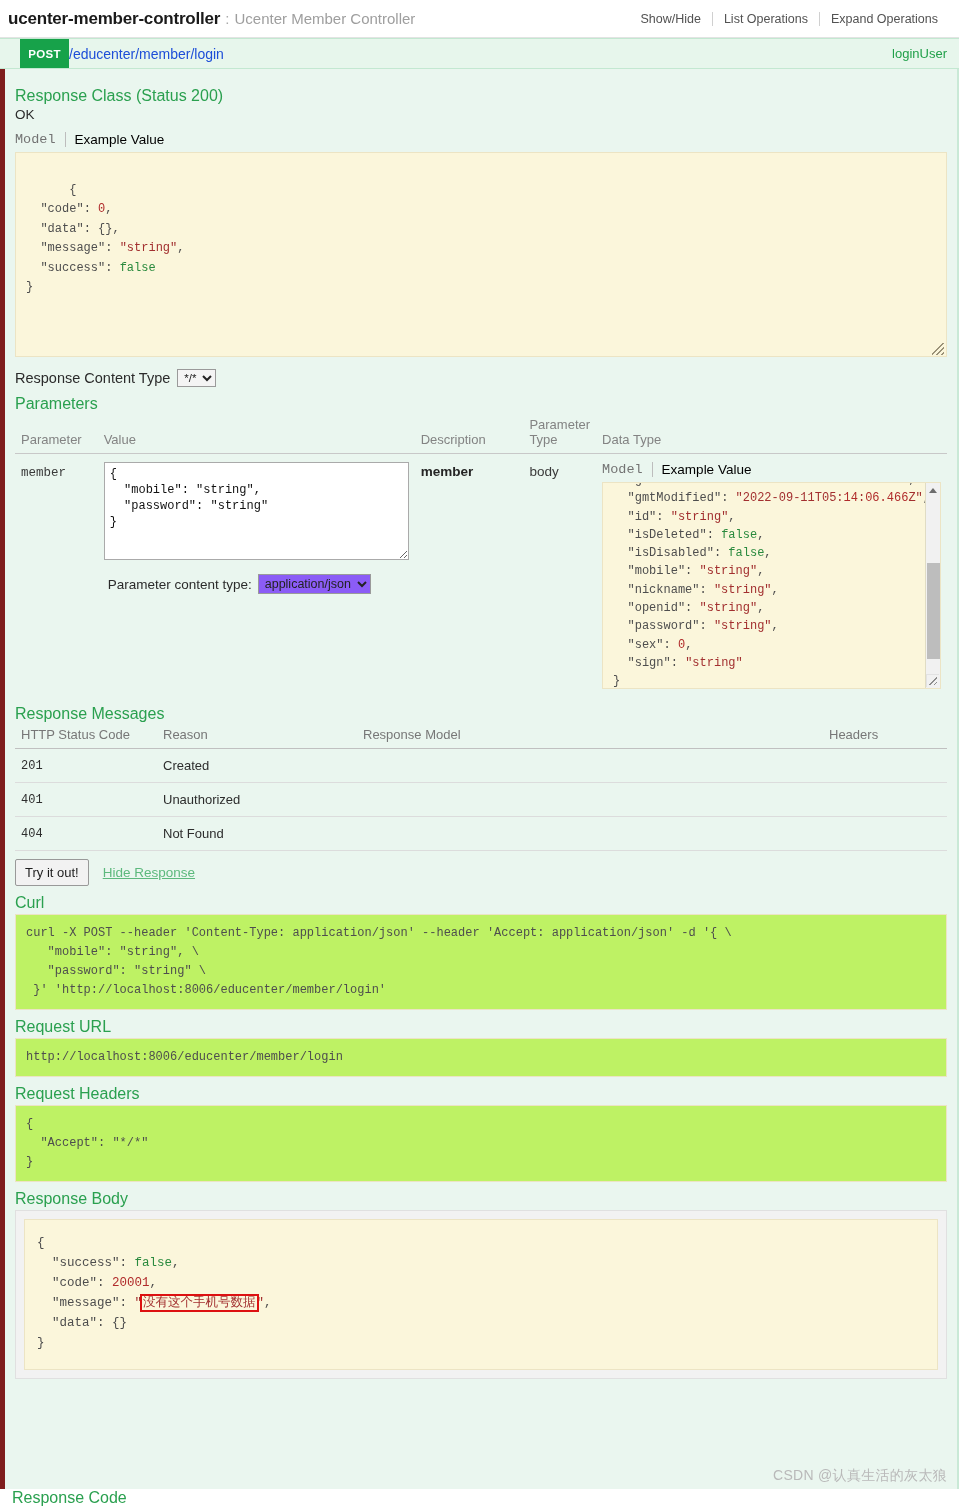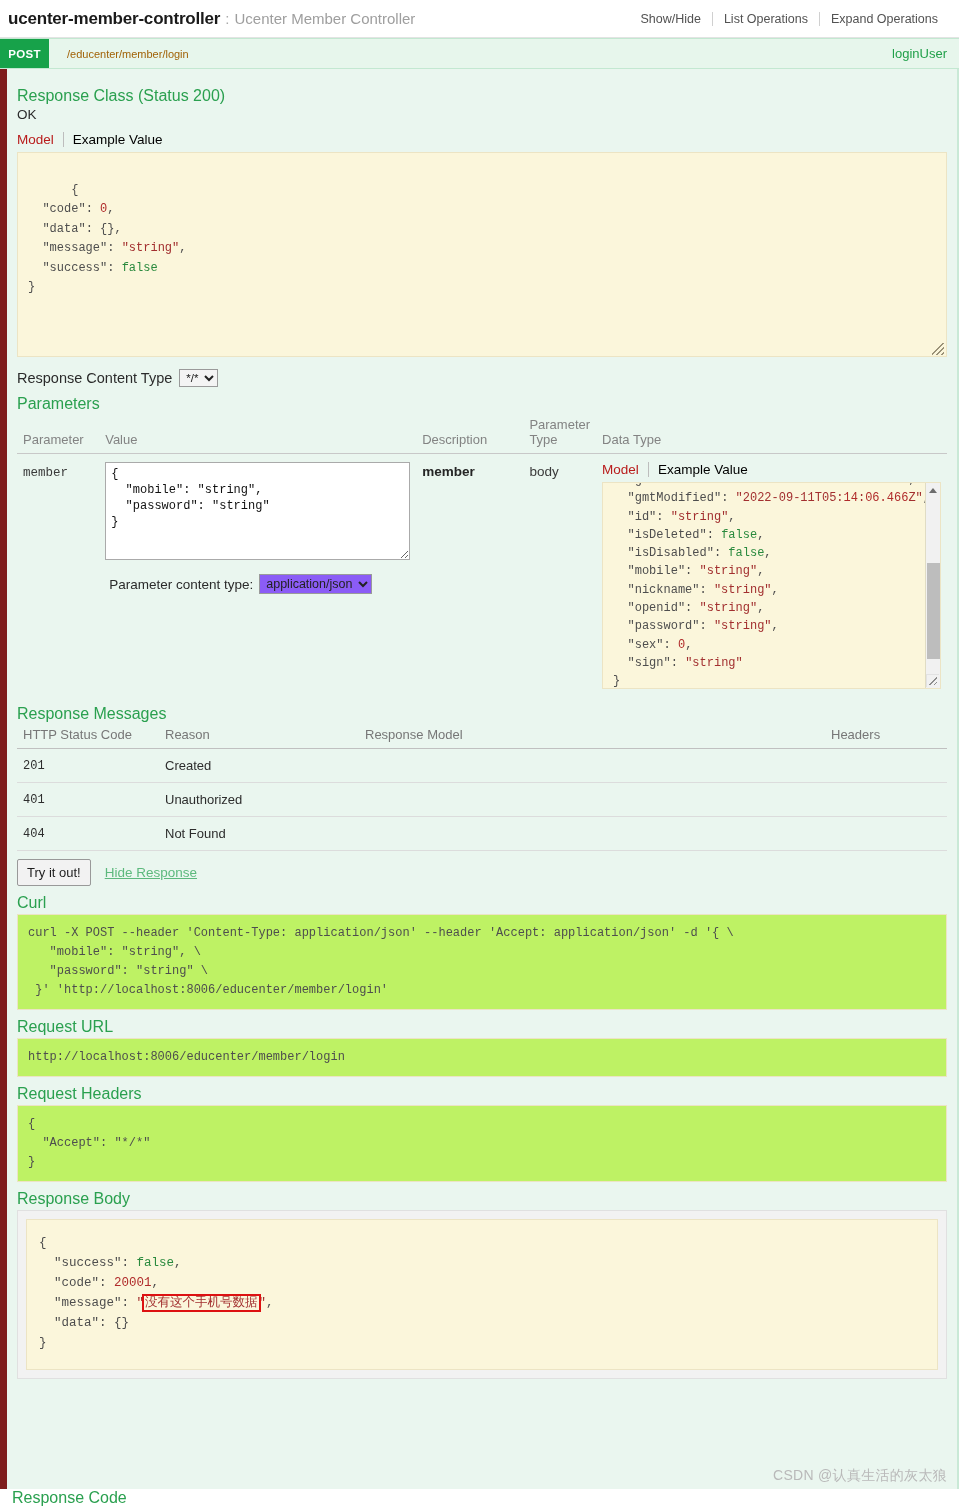--- a/index.html
+++ b/index.html
@@ -35,50 +35,50 @@
     border: 1px solid #c3e8d1;
     border-left: 0; border-right: 0;
   }
   .op-method {
     width: 49px; min-width: 49px;
     background: #17a24a;
     color: #ffffff;
     font-size: 11.5px; font-weight: bold;
     display: flex; align-items: center; justify-content: center;
     letter-spacing: 0.3px;
+    margin-left: 20px;
   }
   .op-path {
     display: flex; align-items: center;
-    padding-left: 18px;
-    font-size: 11px; color: #a16207;
+    font-size: 14px; color: #1d4ed8;
   }
   .op-nick {
     margin-left: auto; display: flex; align-items: center;
     padding-right: 12px;
     font-size: 13px; color: #21a04a;
   }
 
   
   .op-body {
     background: #eaf6ef;
-    border-left: 7px solid #7f1d1d;
+    border-left: 5px solid #7f1d1d;
     border-right: 2px solid #c9e9d6;
     padding: 10px 10px 0 10px;
     min-height: 1420px;
   }
   h4.sec {
     margin: 8px 0 2px 0;
     font-size: 16px; font-weight: normal;
     color: #2aa04f;
   }
   .ok-text { font-size: 13.5px; color: #2b2b2b; margin: 2px 0 10px 0; }
 
   
   .mv-tabs { display: flex; align-items: center; font-size: 13.5px; margin-bottom: 5px; }
-  .mv-tabs .model { color: #b91c1c; padding-right: 9px; }
+  .mv-tabs .model { color: #737373; padding-right: 9px; font-family: Liberation Mono, monospace; }
   .mv-tabs .divider { width: 1px; height: 15px; background: #bdbdbd; }
   .mv-tabs .example { color: #000000; padding-left: 9px; }
 
   
   .codebox {
     background: #fbf6db;
     border: 1px solid #ece4c4;
     font-family: "Liberation Mono", monospace;
     font-size: 12px;
     line-height: 19.5px;

